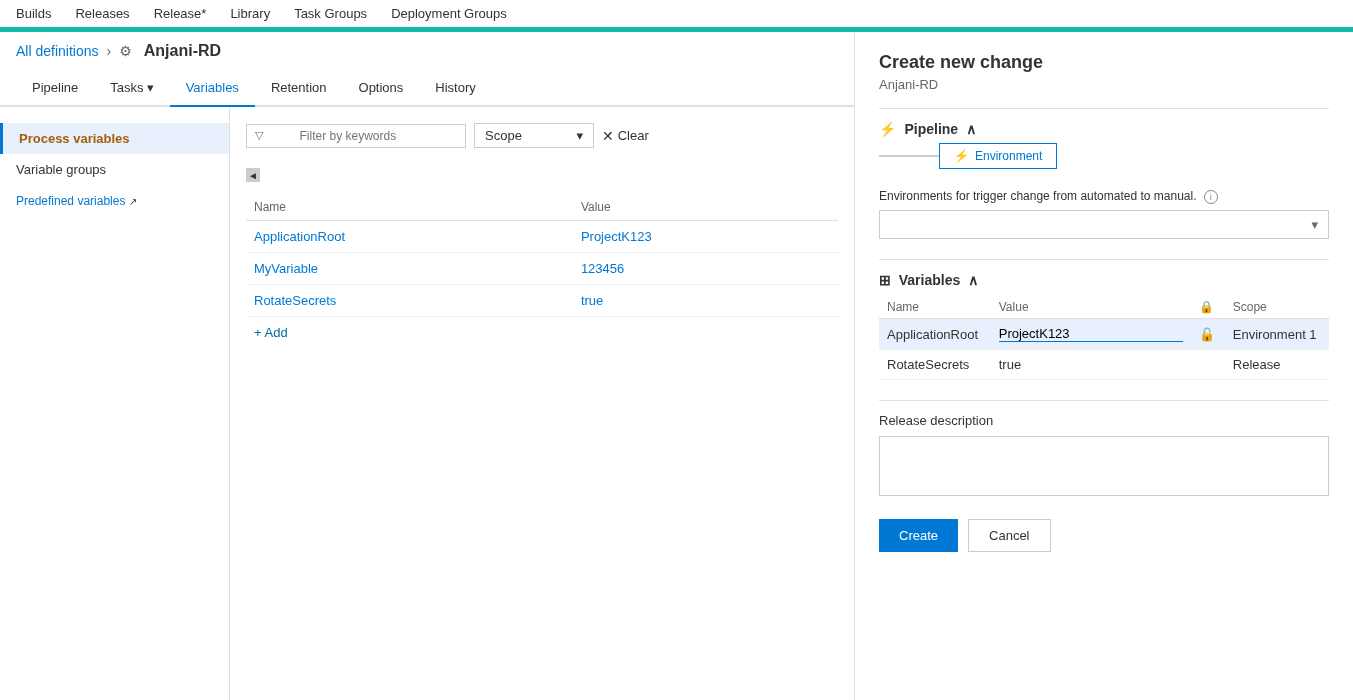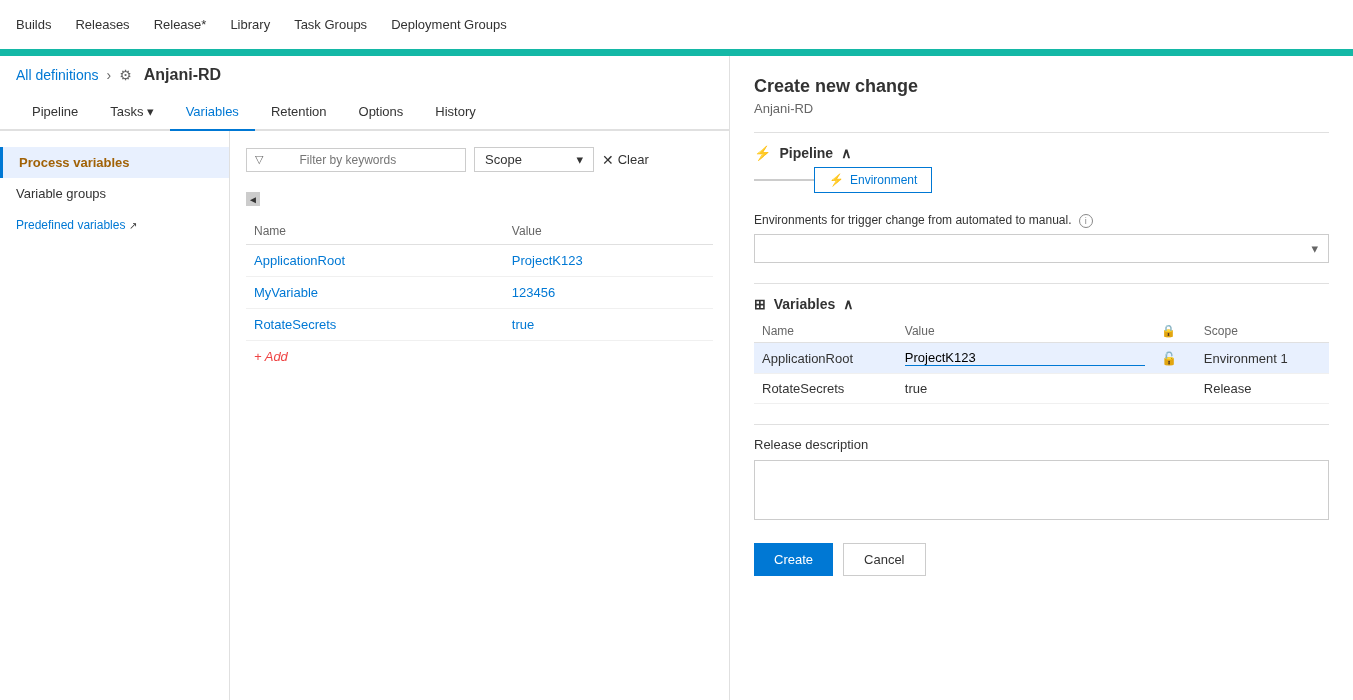--- a/index.html
+++ b/index.html
@@ -1,26 +1,26 @@
 <!DOCTYPE html>
 <html><head>
   <meta charset="utf-8">
   <style>
     * { box-sizing: border-box; margin: 0; padding: 0; }
     body { font-family: 'Segoe UI', sans-serif; font-size: 13px; color: #333; background: #fff; display: flex; flex-direction: column; height: 700px; overflow: hidden; }
 
     
-    .top-nav { display: flex; align-items: center; gap: 24px; padding: 0 16px; height: 56px; border-bottom: 7px solid #14b8a6; background: #fff; }
+    .top-nav { display: flex; align-items: center; gap: 24px; padding: 0 16px; height: 32px; border-bottom: 5px solid #14b8a6; background: #fff; }
     .top-nav a { color: #333; text-decoration: none; font-size: 13px; }
 
     
     .main-layout { display: flex; flex: 1; overflow: hidden; }
 
     
-    .left-panel { width: 730px; display: flex; flex-direction: column; border-right: 1px solid #e0e0e0; overflow: hidden; }
+    .left-panel { width: 855px; display: flex; flex-direction: column; border-right: 1px solid #e0e0e0; overflow: hidden; }
 
     
     .breadcrumb { display: flex; align-items: center; padding: 10px 16px; gap: 8px; font-size: 14px; }
     .breadcrumb .all-defs { color: #0078d4; cursor: pointer; }
     .breadcrumb .chevron { color: #666; }
     .breadcrumb .icon { color: #666; margin-right: 4px; }
     .breadcrumb .title { font-weight: 600; font-size: 16px; }
 
     
     .sub-nav { display: flex; align-items: center; gap: 0; padding: 0 16px; border-bottom: 2px solid #e0e0e0; }
@@ -53,21 +53,21 @@
     .vars-table th { text-align: left; padding: 6px 8px; font-size: 12px; color: #666; font-weight: normal; border-bottom: 1px solid #e0e0e0; }
     .vars-table td { padding: 8px 8px; font-size: 13px; border-bottom: 1px solid #f0f0f0; }
     .vars-table td a { color: #0078d4; text-decoration: none; }
     .vars-table td.val { color: #0078d4; }
 
     
     .scrollbar-hint { display: flex; align-items: center; padding: 4px 0; margin-bottom: 8px; }
     .scrollbar-arrow { width: 14px; height: 14px; background: #ccc; display: flex; align-items: center; justify-content: center; cursor: pointer; font-size: 10px; }
 
     
-    .add-btn { display: flex; align-items: center; gap: 6px; color: #ef4444; cursor: pointer; padding: 8px; font-size: 13px; font-style: italic; }
+    .add-btn { display: flex; align-items: center; gap: 6px; color: #0369a1; cursor: pointer; padding: 8px; font-size: 13px; }
 
     
     .right-panel { flex: 1; padding: 20px 24px; overflow-y: auto; background: #fff; }
 
     .panel-title { font-size: 18px; font-weight: 600; margin-bottom: 4px; }
     .panel-subtitle { font-size: 13px; color: #666; margin-bottom: 16px; }
 
     
     .section { margin-bottom: 20px; }
     .section-header { display: flex; align-items: center; gap: 8px; font-size: 14px; font-weight: 600; margin-bottom: 6px; }

